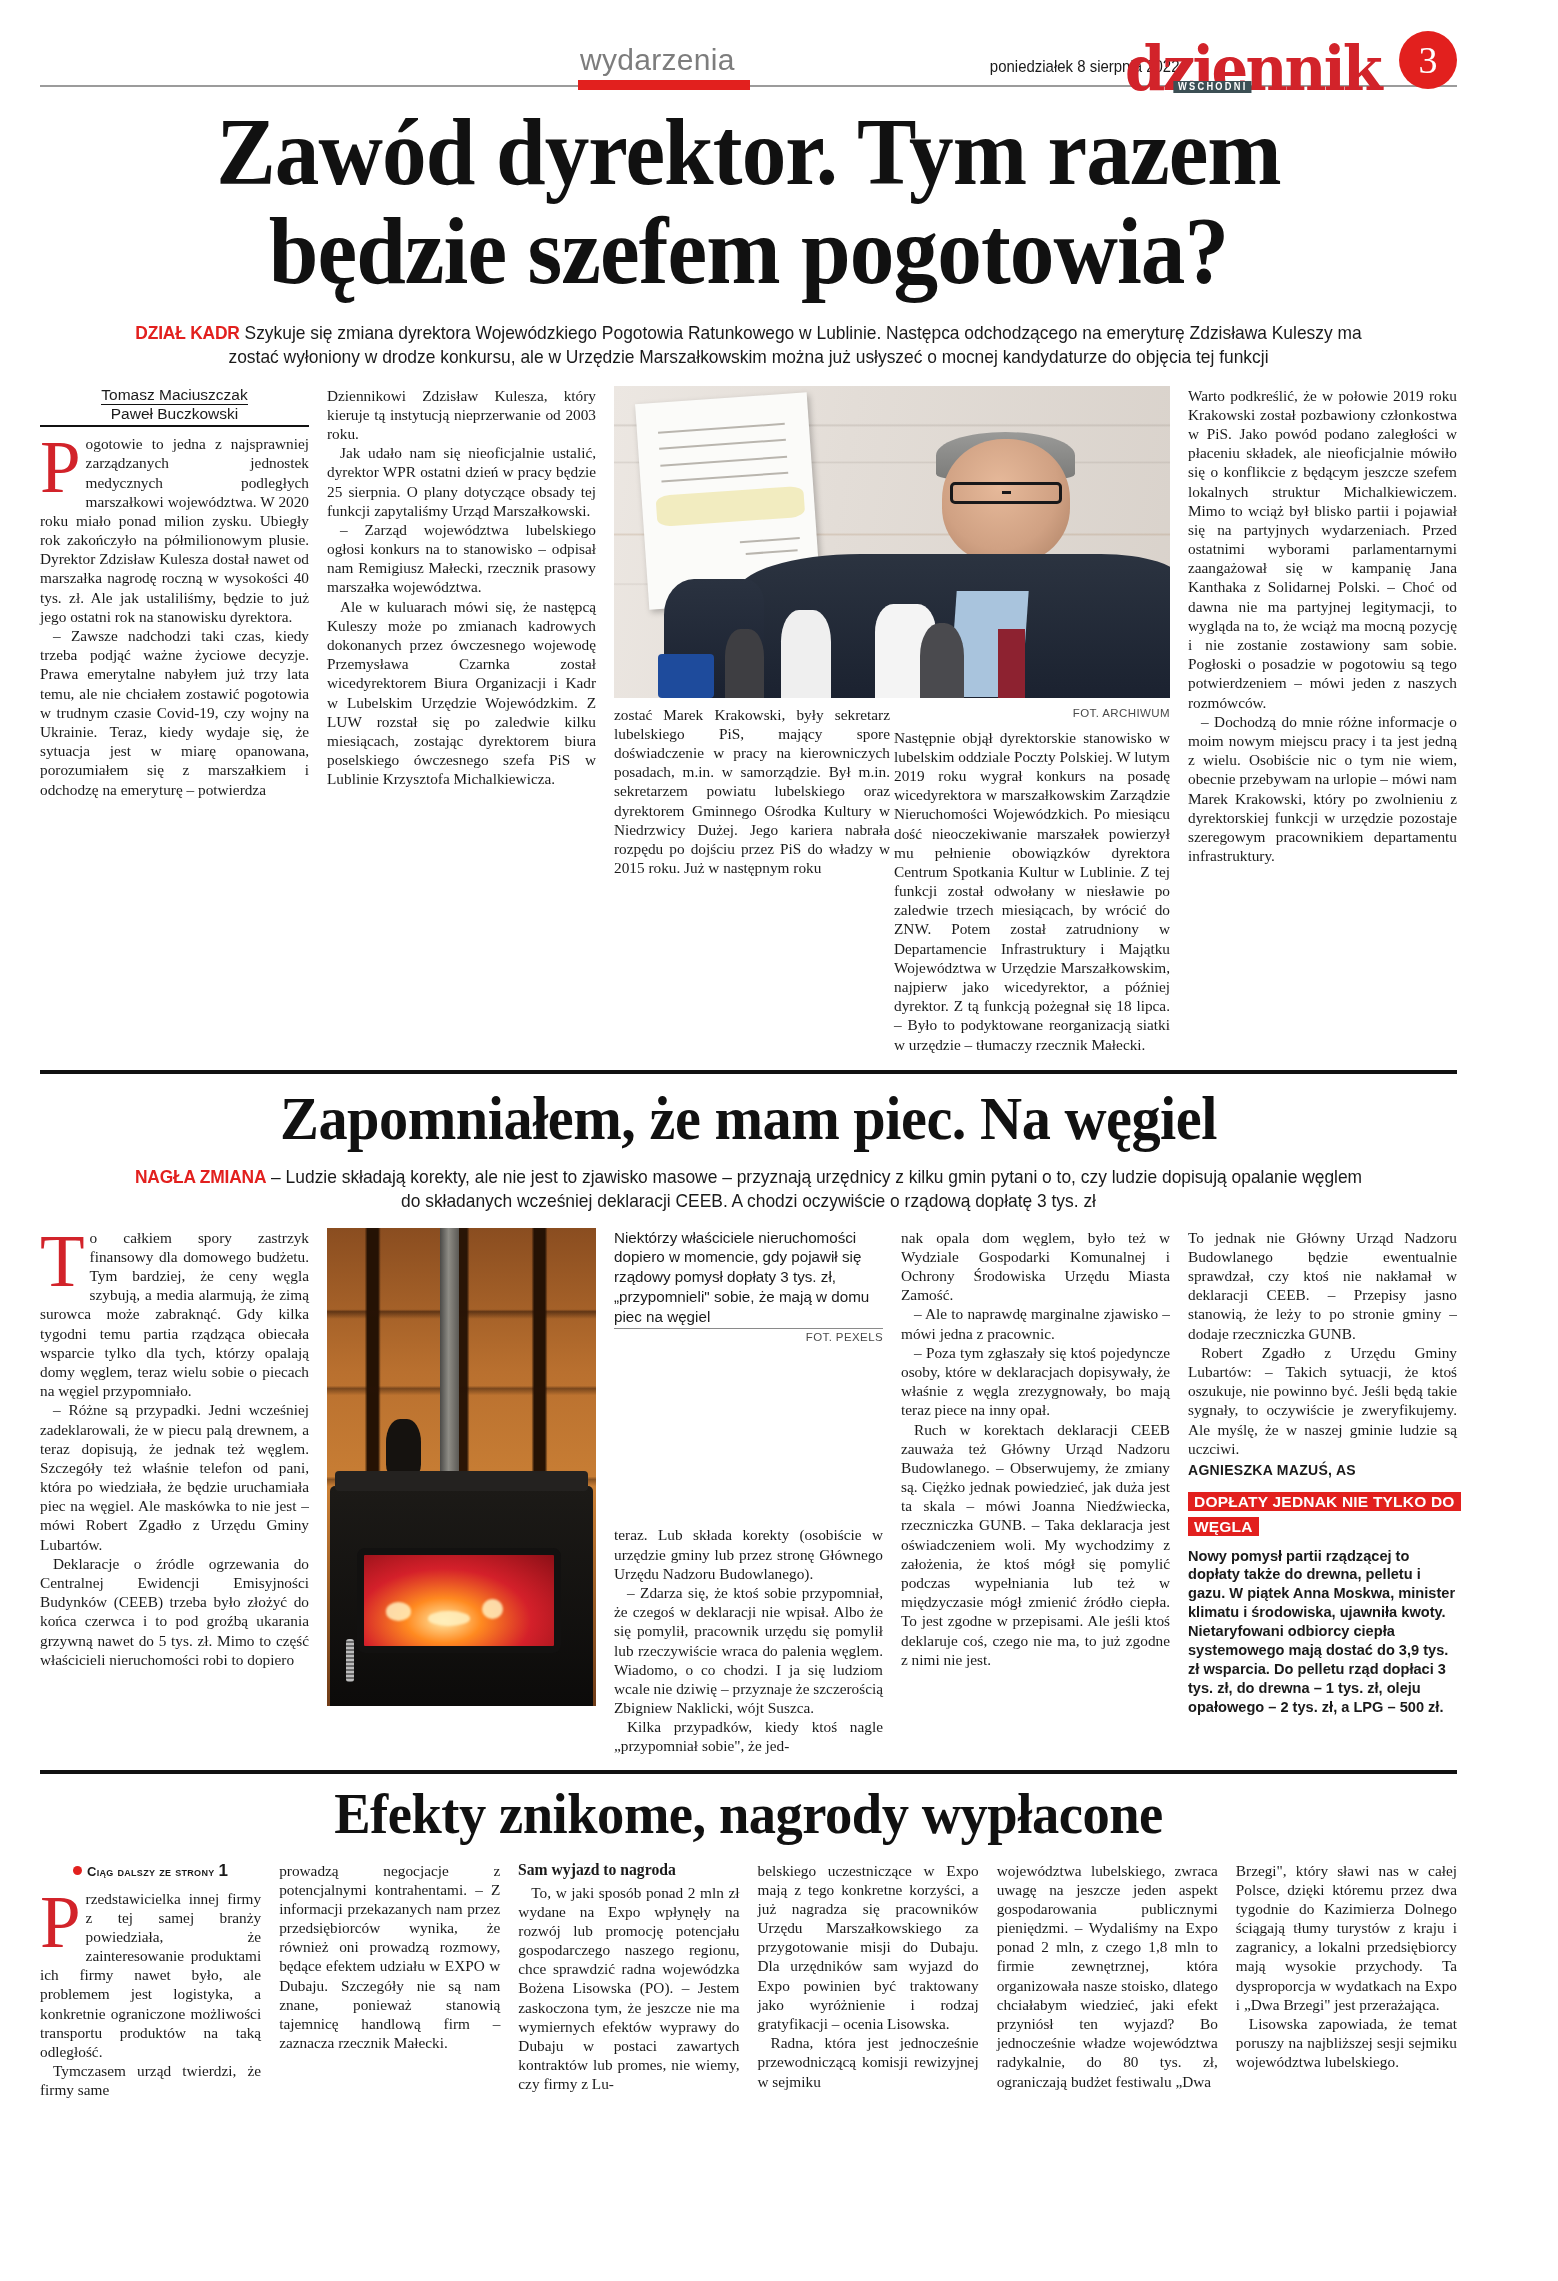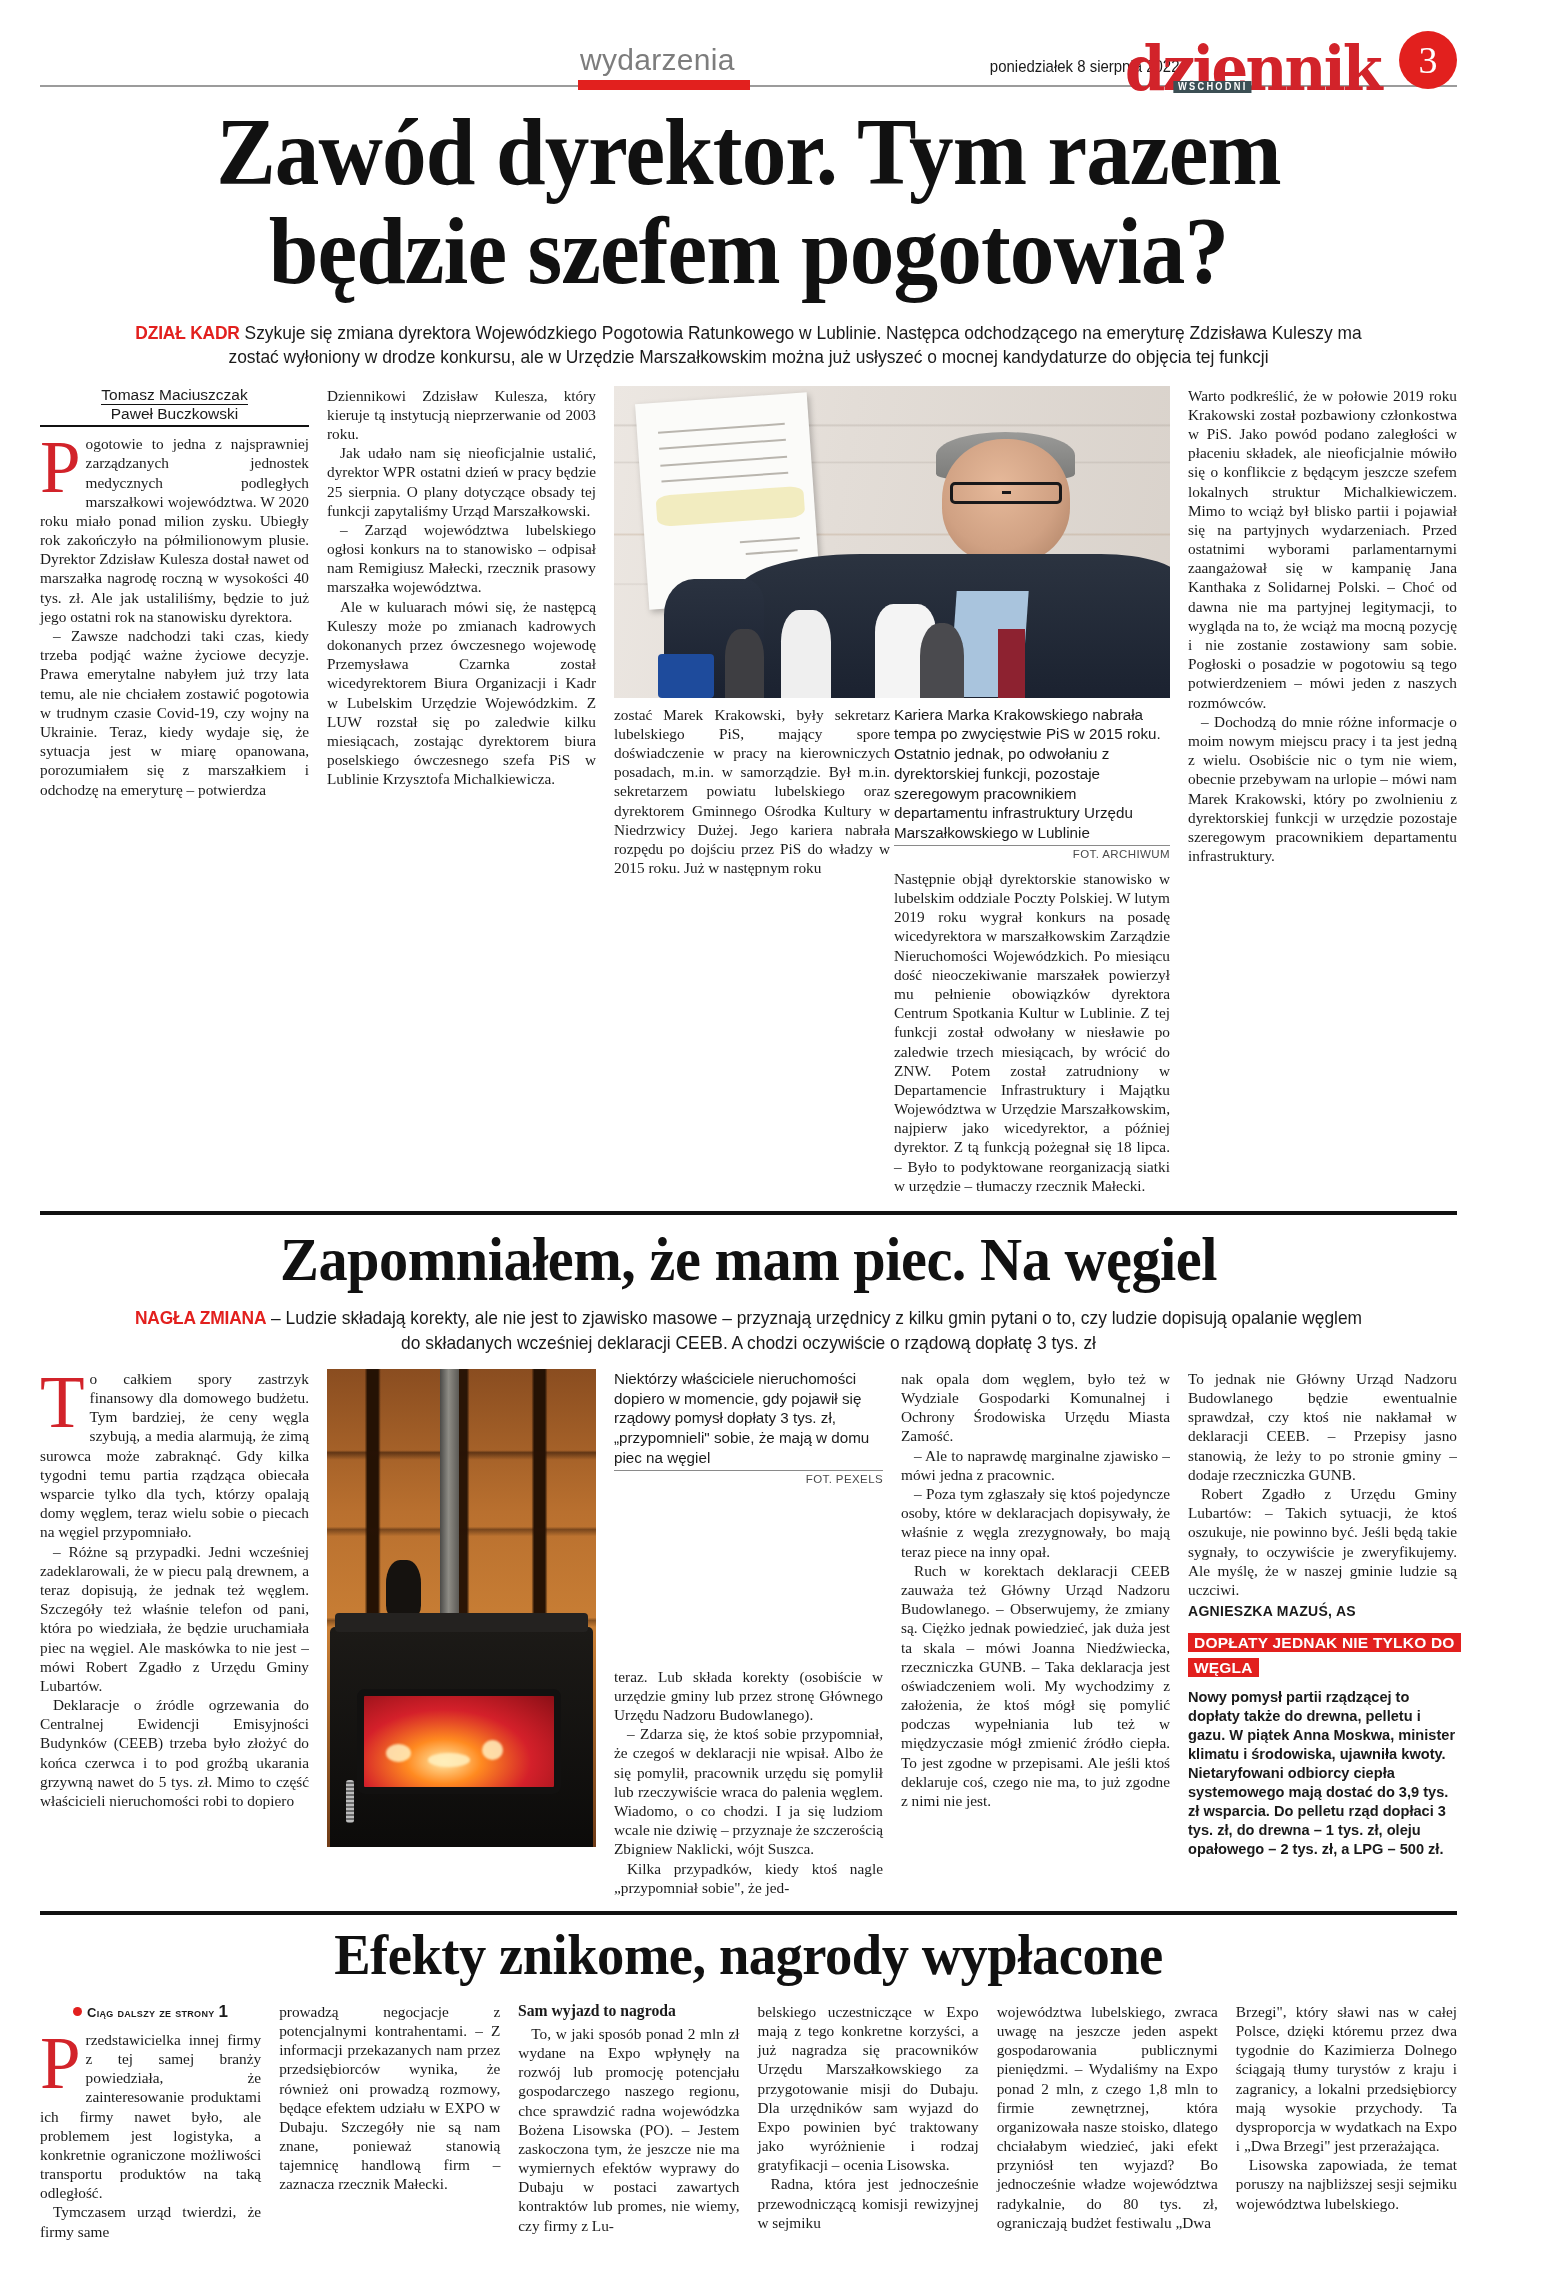--- a/index.html
+++ b/index.html
@@ -505,21 +505,20 @@
         <div class="mic m5"></div>
       </div>
 
       <div class="cols" style="grid-template-columns: 1fr 1fr; column-gap:4px; margin-top:0;">
         <div>
           <div class="body-txt">
             <p class="noind">zostać Marek Krakowski, były sekretarz lubelskiego PiS, mający spore doświadczenie w pracy na kierowniczych posadach, m.in. w samorządzie. Był m.in. sekretarzem powiatu lubelskiego oraz dyrektorem Gminnego Ośrodka Kultury w Niedrzwicy Dużej. Jego kariera nabrała rozpędu po dojściu przez PiS do władzy w 2015 roku. Już w następnym roku</p>
           </div>
         </div>
         <div>
-          <div class="cap">Kariera Marka Krakowskiego nabrała tempa po zwycięstwie PiS w 2015 roku. Ostatnio jednak, po odwołaniu z dyrektorskiej funkcji, pozostaje szeregowym pracownikiem departamentu infrastruktury Urzędu Marszałkowskiego w Lublinie</div>
           <div class="credit">FOT. ARCHIWUM</div>
           <div class="body-txt" style="margin-top:9px;">
             <p class="noind">Następnie objął dyrektorskie stanowisko w lubelskim oddziale Poczty Polskiej. W lutym 2019 roku wygrał konkurs na posadę wicedyrektora w marszałkowskim Zarządzie Nieruchomości Wojewódzkich. Po miesiącu dość nieoczekiwanie marszałek powierzył mu pełnienie obowiązków dyrektora Centrum Spotkania Kultur w Lublinie. Z tej funkcji został odwołany w niesławie po zaledwie trzech miesiącach, by wrócić do ZNW. Potem został zatrudniony w Departamencie Infrastruktury i Majątku Województwa w Urzędzie Marszałkowskim, najpierw jako wicedyrektor, a później dyrektor. Z tą funkcją pożegnał się 18 lipca. – Było to podyktowane reorganizacją siatki w urzędzie – tłumaczy rzecznik Małecki.</p>
           </div>
         </div>
       </div>
     </div>
 
     <div>
       <div class="body-txt">

